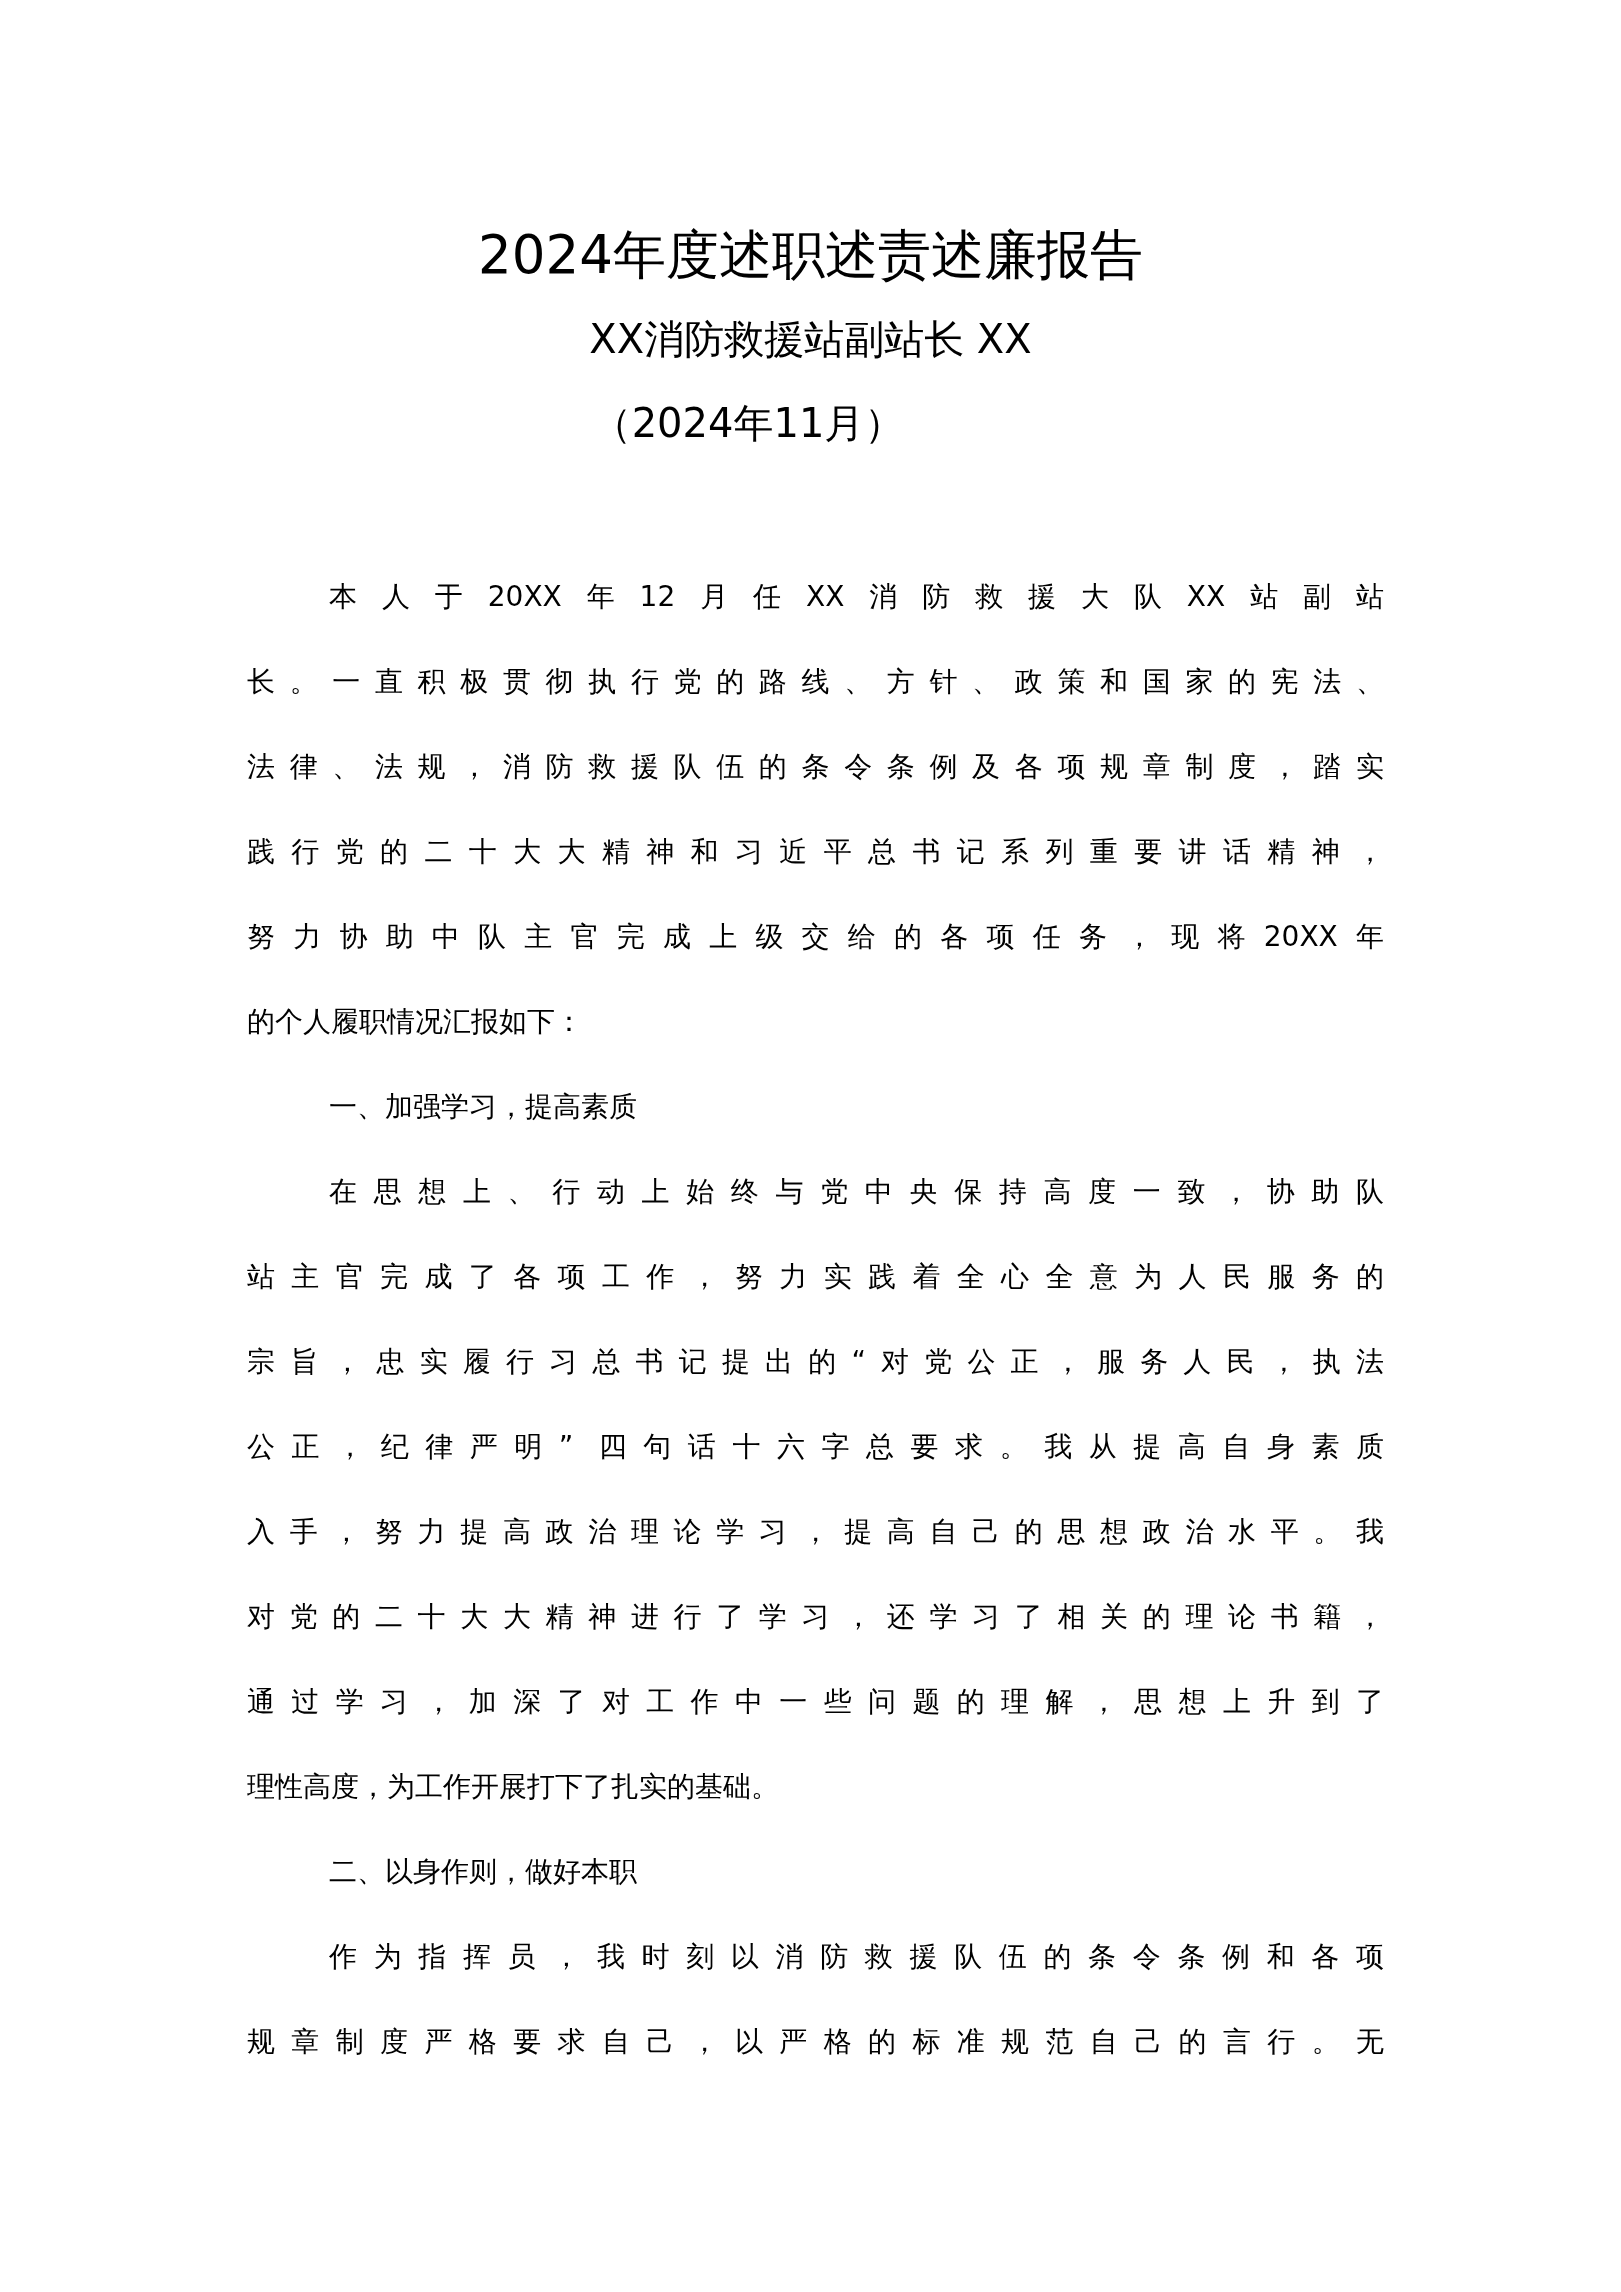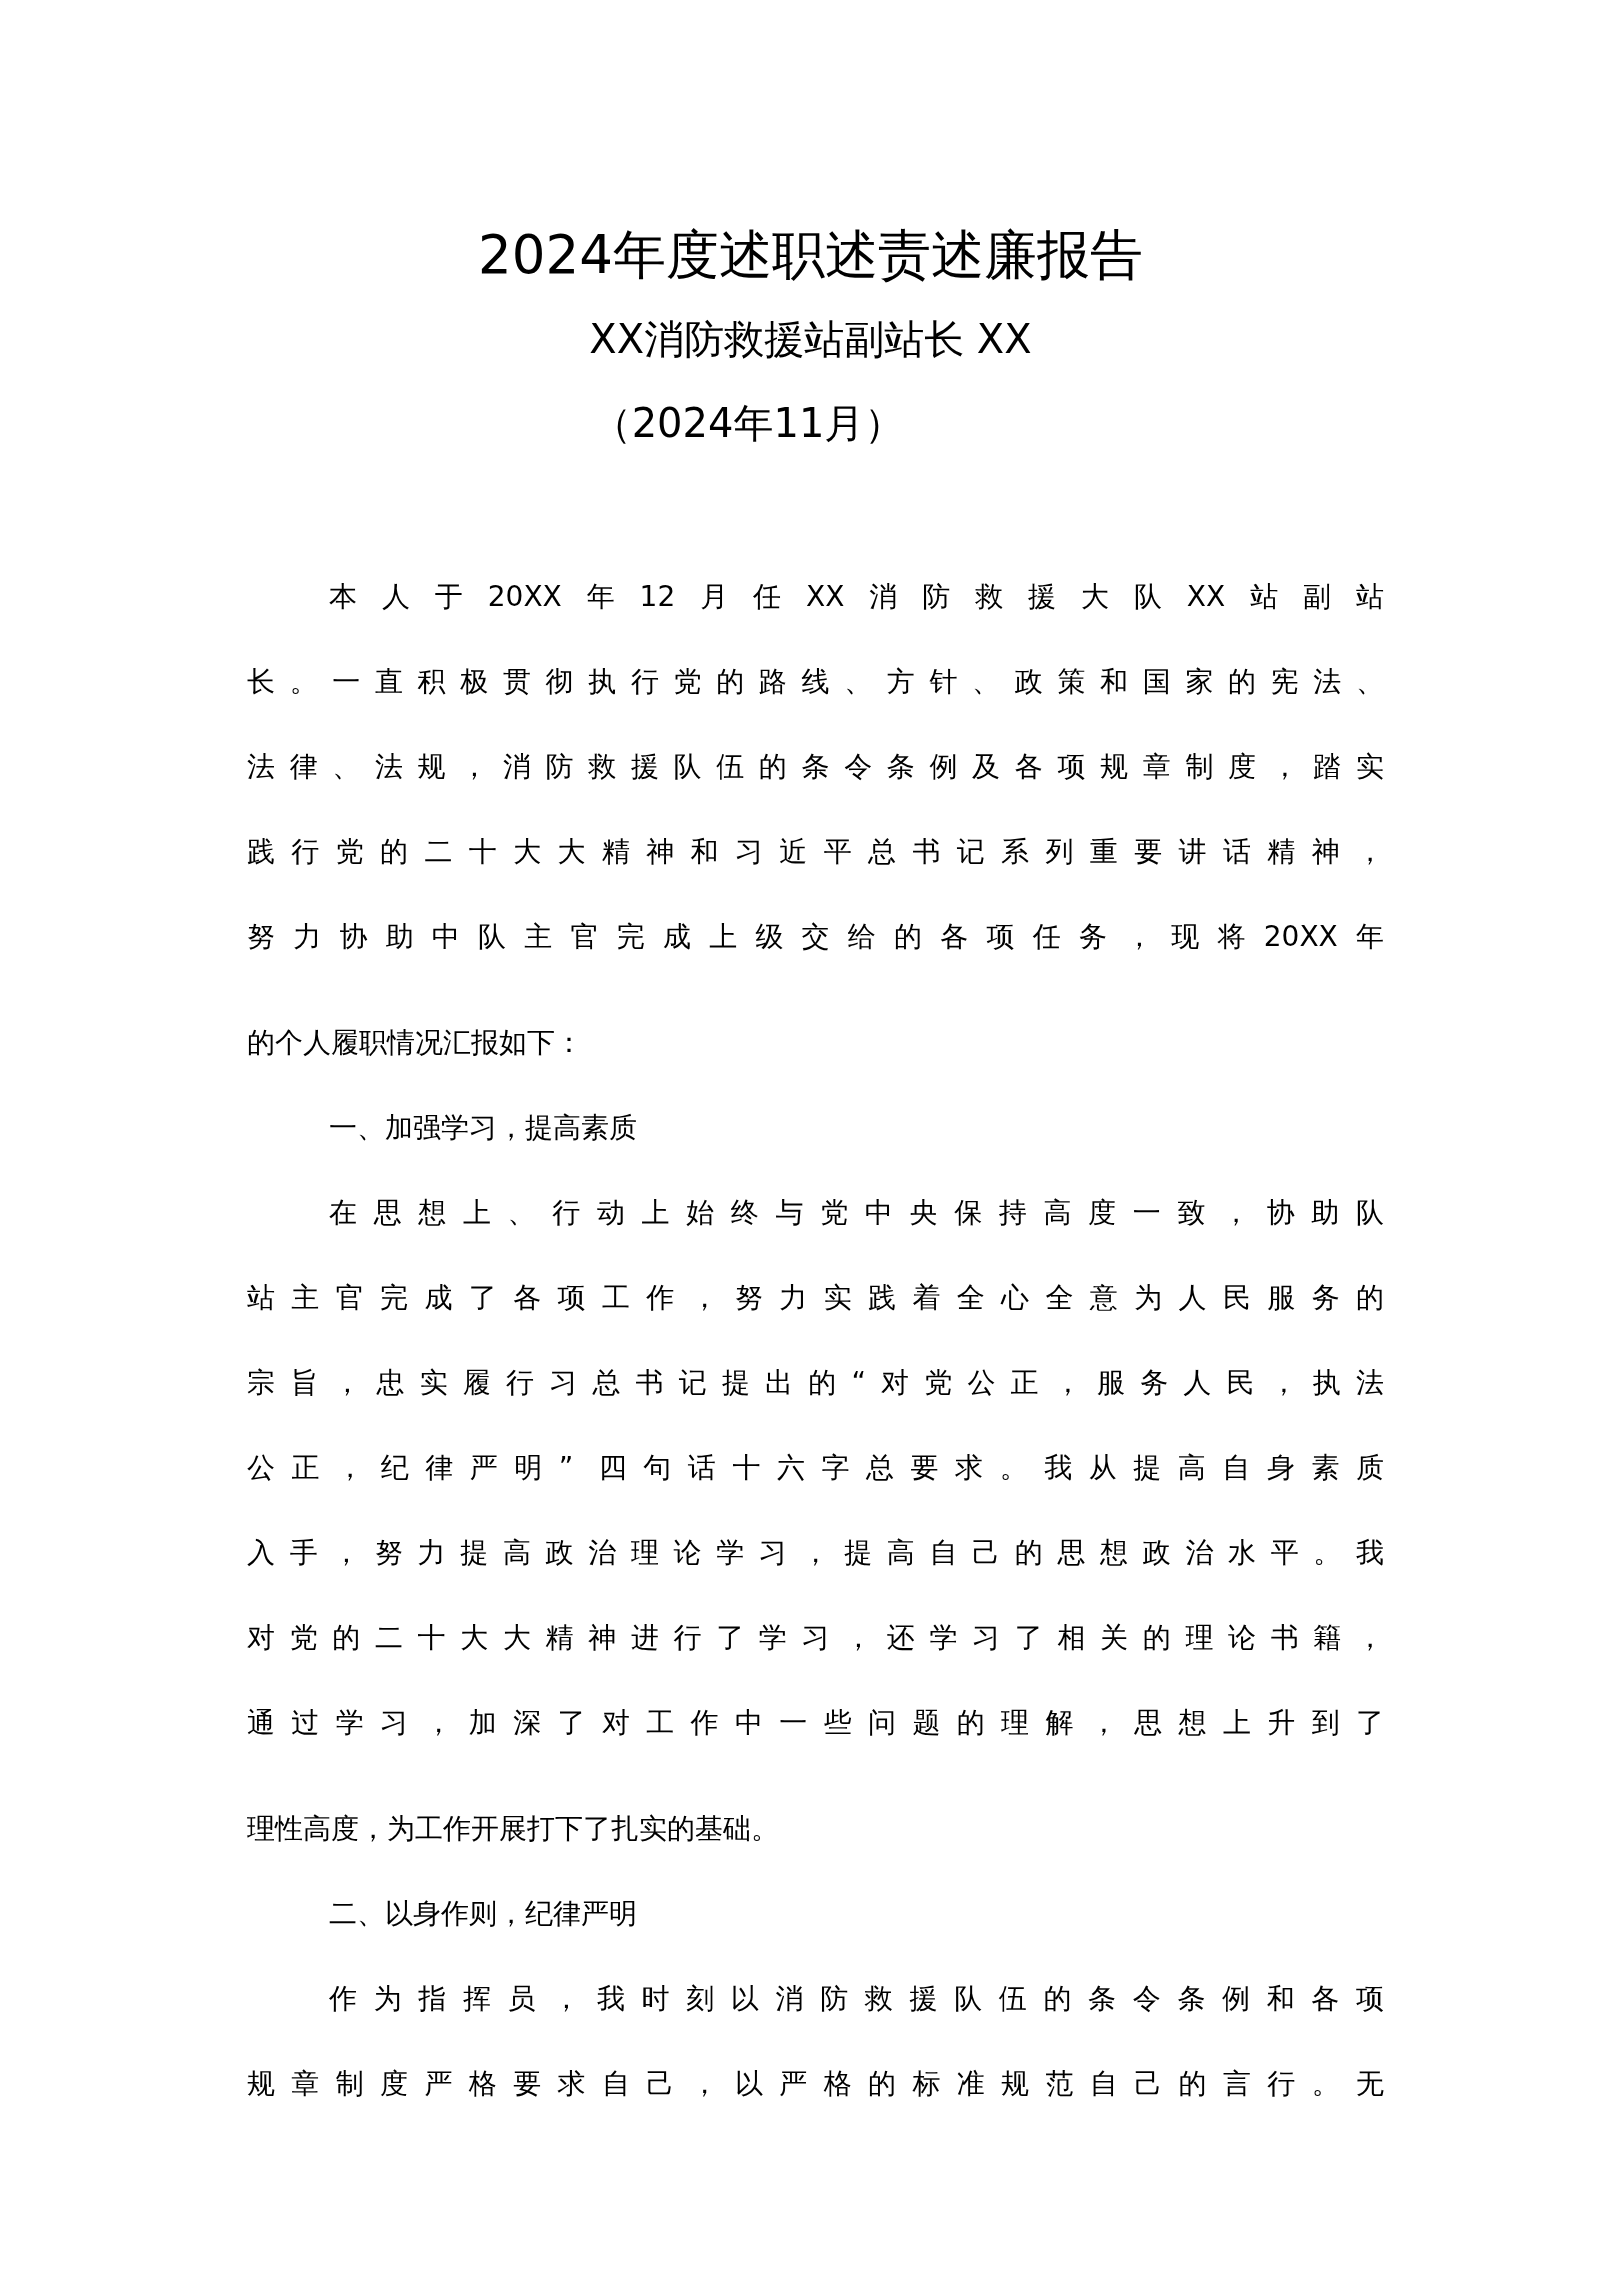--- a/index.html
+++ b/index.html
@@ -9,21 +9,21 @@
   .title { position: absolute; left: 0; width: 1621px; top: 218px; text-align: center;
            font-size: 53px; line-height: 74px; letter-spacing: 0px; }
   .subtitle { position: absolute; left: 0; width: 1621px; top: 310px; text-align: center;
               font-size: 40px; line-height: 59px; }
   .date { position: absolute; left: 0; width: 1496px; top: 394px; text-align: center;
           font-size: 40px; line-height: 59px; }
   .body { position: absolute; left: 247px; width: 1137px; top: 567px; }
   .line { height: 85px; line-height: 59px; font-size: 28px; white-space: nowrap;
           text-align: justify; text-align-last: justify; }
   .line.indent { padding-left: 82px; }
-  .line.last { text-align-last: left; margin-top: 21px; }
+  .line.last { text-align-last: left; }
   .line.heading { text-align-last: left; }
 </style>
 </head>
 <body>
 
 <div class="page">
   <div class="title">2024年度述职述责述廉报告</div>
   <div class="subtitle">XX消防救援站副站长  XX</div>
   <div class="date">（2024年11月）</div>
 
@@ -36,18 +36,18 @@
     <div class="line last">的个人履职情况汇报如下：</div>
     <div class="line indent heading">一、加强学习，提高素质</div>
     <div class="line indent">在思想上、行动上始终与党中央保持高度一致，协助队</div>
     <div class="line">站主官完成了各项工作，努力实践着全心全意为人民服务的</div>
     <div class="line">宗旨，忠实履行习总书记提出的“对党公正，服务人民，执法</div>
     <div class="line">公正，纪律严明” 四句话十六字总要求。我从提高自身素质</div>
     <div class="line">入手，努力提高政治理论学习，提高自己的思想政治水平。我</div>
     <div class="line">对党的二十大大精神进行了学习，还学习了相关的理论书籍，</div>
     <div class="line">通过学习，加深了对工作中一些问题的理解，思想上升到了</div>
     <div class="line last">理性高度，为工作开展打下了扎实的基础。</div>
-    <div class="line indent heading">二、以身作则，纪律严明</div>
+    <div class="line indent heading">二、以身作则，做好本职</div>
     <div class="line indent">作为指挥员，我时刻以消防救援队伍的条令条例和各项</div>
     <div class="line">规章制度严格要求自己，以严格的标准规范自己的言行。无</div>
   </div>
 </div>
 
 
 </body></html>

